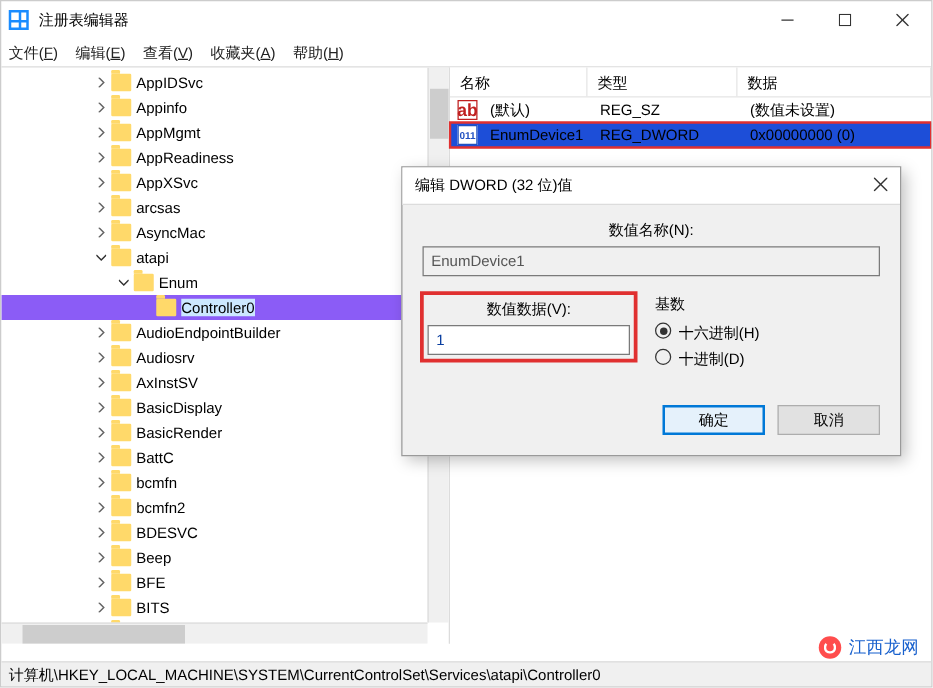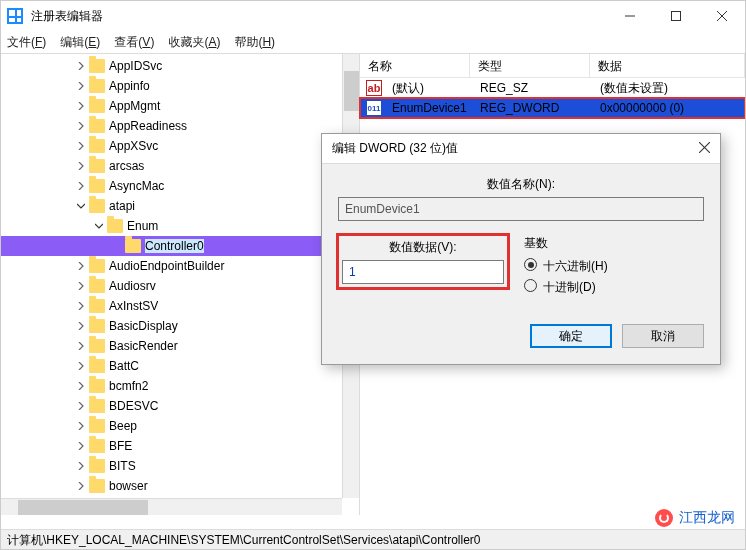--- a/index.html
+++ b/index.html
@@ -40,21 +40,21 @@
   .v-thumb{margin-top:17px;height:40px;width:15px;margin-left:1px;background:#cdcdcd;}
   
   .list-header{height:24px;display:flex;border-bottom:1px solid #e5e5e5;background:#fff;}
   .list-header .col{padding:4px 8px;border-right:1px solid #e5e5e5;}
   .col-name{width:110px;}
   .col-type{width:120px;}
   .col-data{flex:1;}
   .list-row{height:20px;display:flex;align-items:center;}
   .list-row .cell{padding:0 8px;}
   .list-row.selected{background:#1d4ed8;}
-  .val-icon{width:16px;height:16px;display:inline-flex;align-items:center;justify-content:center;margin-left:6px;margin-right:2px;font-size:11px;font-weight:bold;border:1px solid;}
+  .val-icon{width:16px;height:16px;display:inline-flex;align-items:center;justify-content:center;margin-left:6px;margin-right:2px;font-size:14px;font-weight:bold;border:1px solid;}
   .val-icon.str{color:#c02020;border-color:#c02020;background:#fff;}
   .val-icon.bin{color:#2050c0;border-color:#2050c0;background:#fff;font-size:8px;}
   .redbox{outline:2px solid #e03030;outline-offset:-1px;}
   
   .dialog{position:absolute;left:320px;top:132px;width:400px;background:#f0f0f0;border:1px solid #9a9a9a;box-shadow:4px 4px 12px rgba(0,0,0,.25);font-size:12px;}
   .dlg-title{height:30px;background:#fff;display:flex;align-items:center;padding:0 10px;border-bottom:1px solid #dcdcdc;}
   .dlg-title .t{flex:1;}
   .dlg-body{padding:12px 16px 16px;}
   .dlg-label{margin-bottom:4px;text-align:center;}
   .dlg-input{width:100%;height:24px;border:1px solid #7a7a7a;padding:0 6px;background:#fff;font-family:inherit;font-size:12px;}
@@ -272,20 +272,30 @@
             <span class="label">BattC</span>
           </div>
           <div class="tree-row">
             <span class="indent" style="width: 72px;"></span>
             <span class="exp">
               <svg viewBox="0 0 8 8">
                 <path d="M2 0 L6 4 L2 8" fill="none" stroke="#666" stroke-width="1.2"></path>
               </svg>
             </span>
             <span class="folder-icon"></span>
+            <span class="label">bcmfn</span>
+          </div>
+          <div class="tree-row">
+            <span class="indent" style="width: 72px;"></span>
+            <span class="exp">
+              <svg viewBox="0 0 8 8">
+                <path d="M2 0 L6 4 L2 8" fill="none" stroke="#666" stroke-width="1.2"></path>
+              </svg>
+            </span>
+            <span class="folder-icon"></span>
             <span class="label">bcmfn2</span>
           </div>
           <div class="tree-row">
             <span class="indent" style="width: 72px;"></span>
             <span class="exp">
               <svg viewBox="0 0 8 8">
                 <path d="M2 0 L6 4 L2 8" fill="none" stroke="#666" stroke-width="1.2"></path>
               </svg>
             </span>
             <span class="folder-icon"></span>

